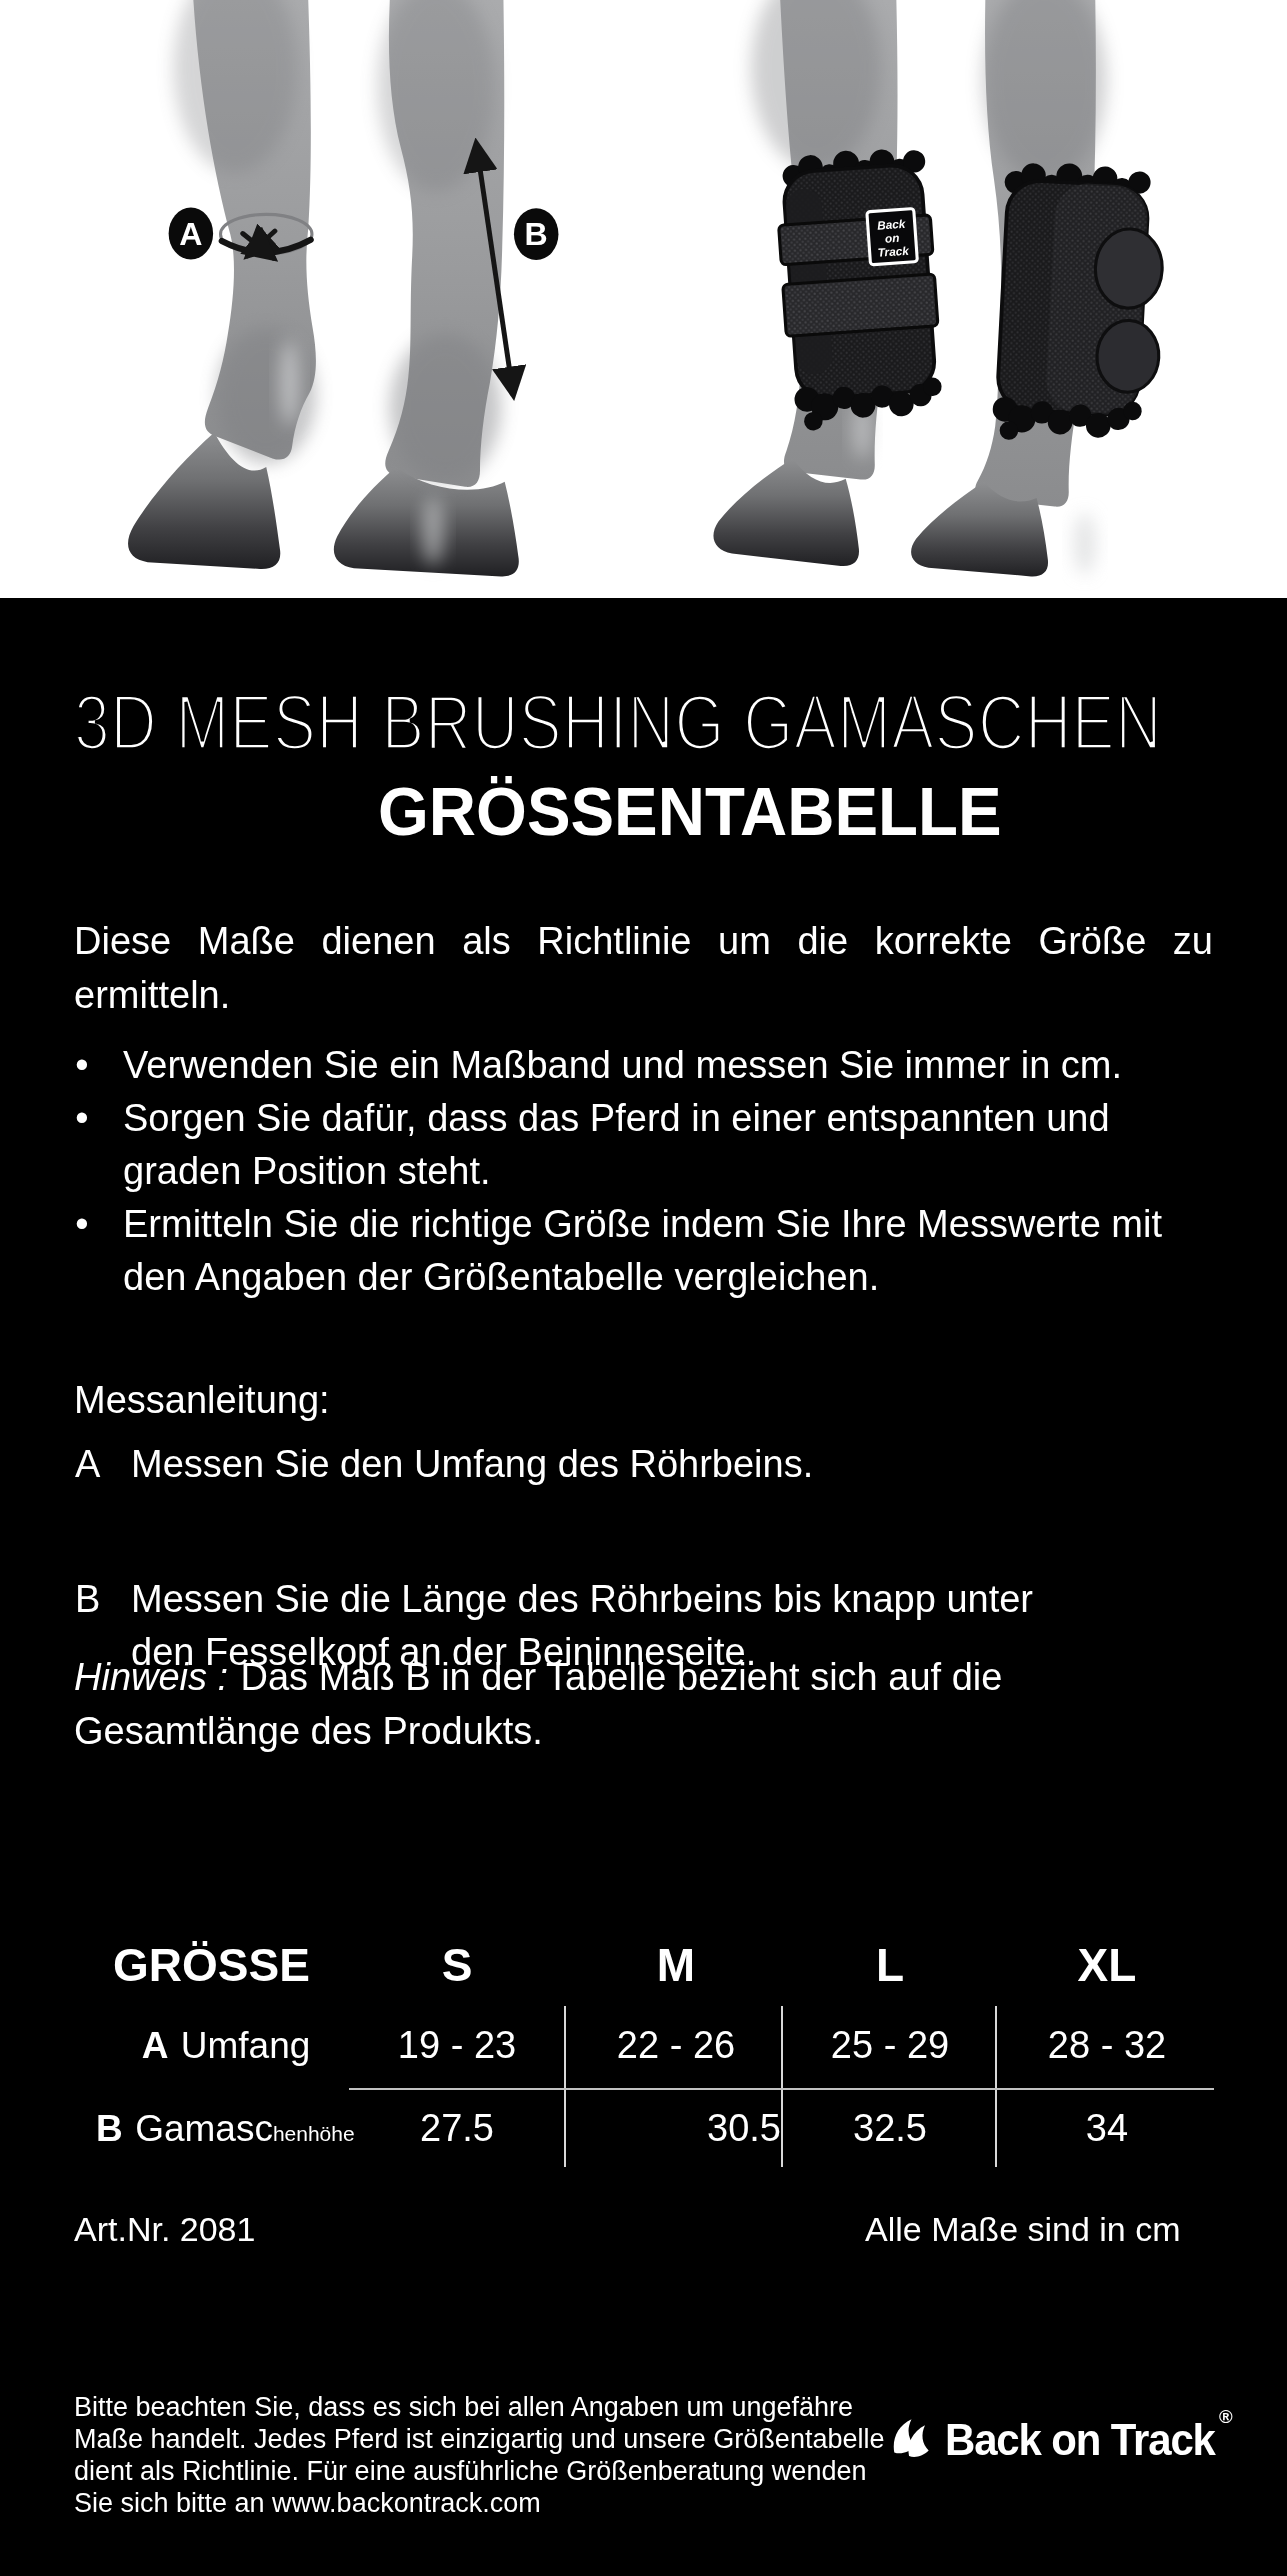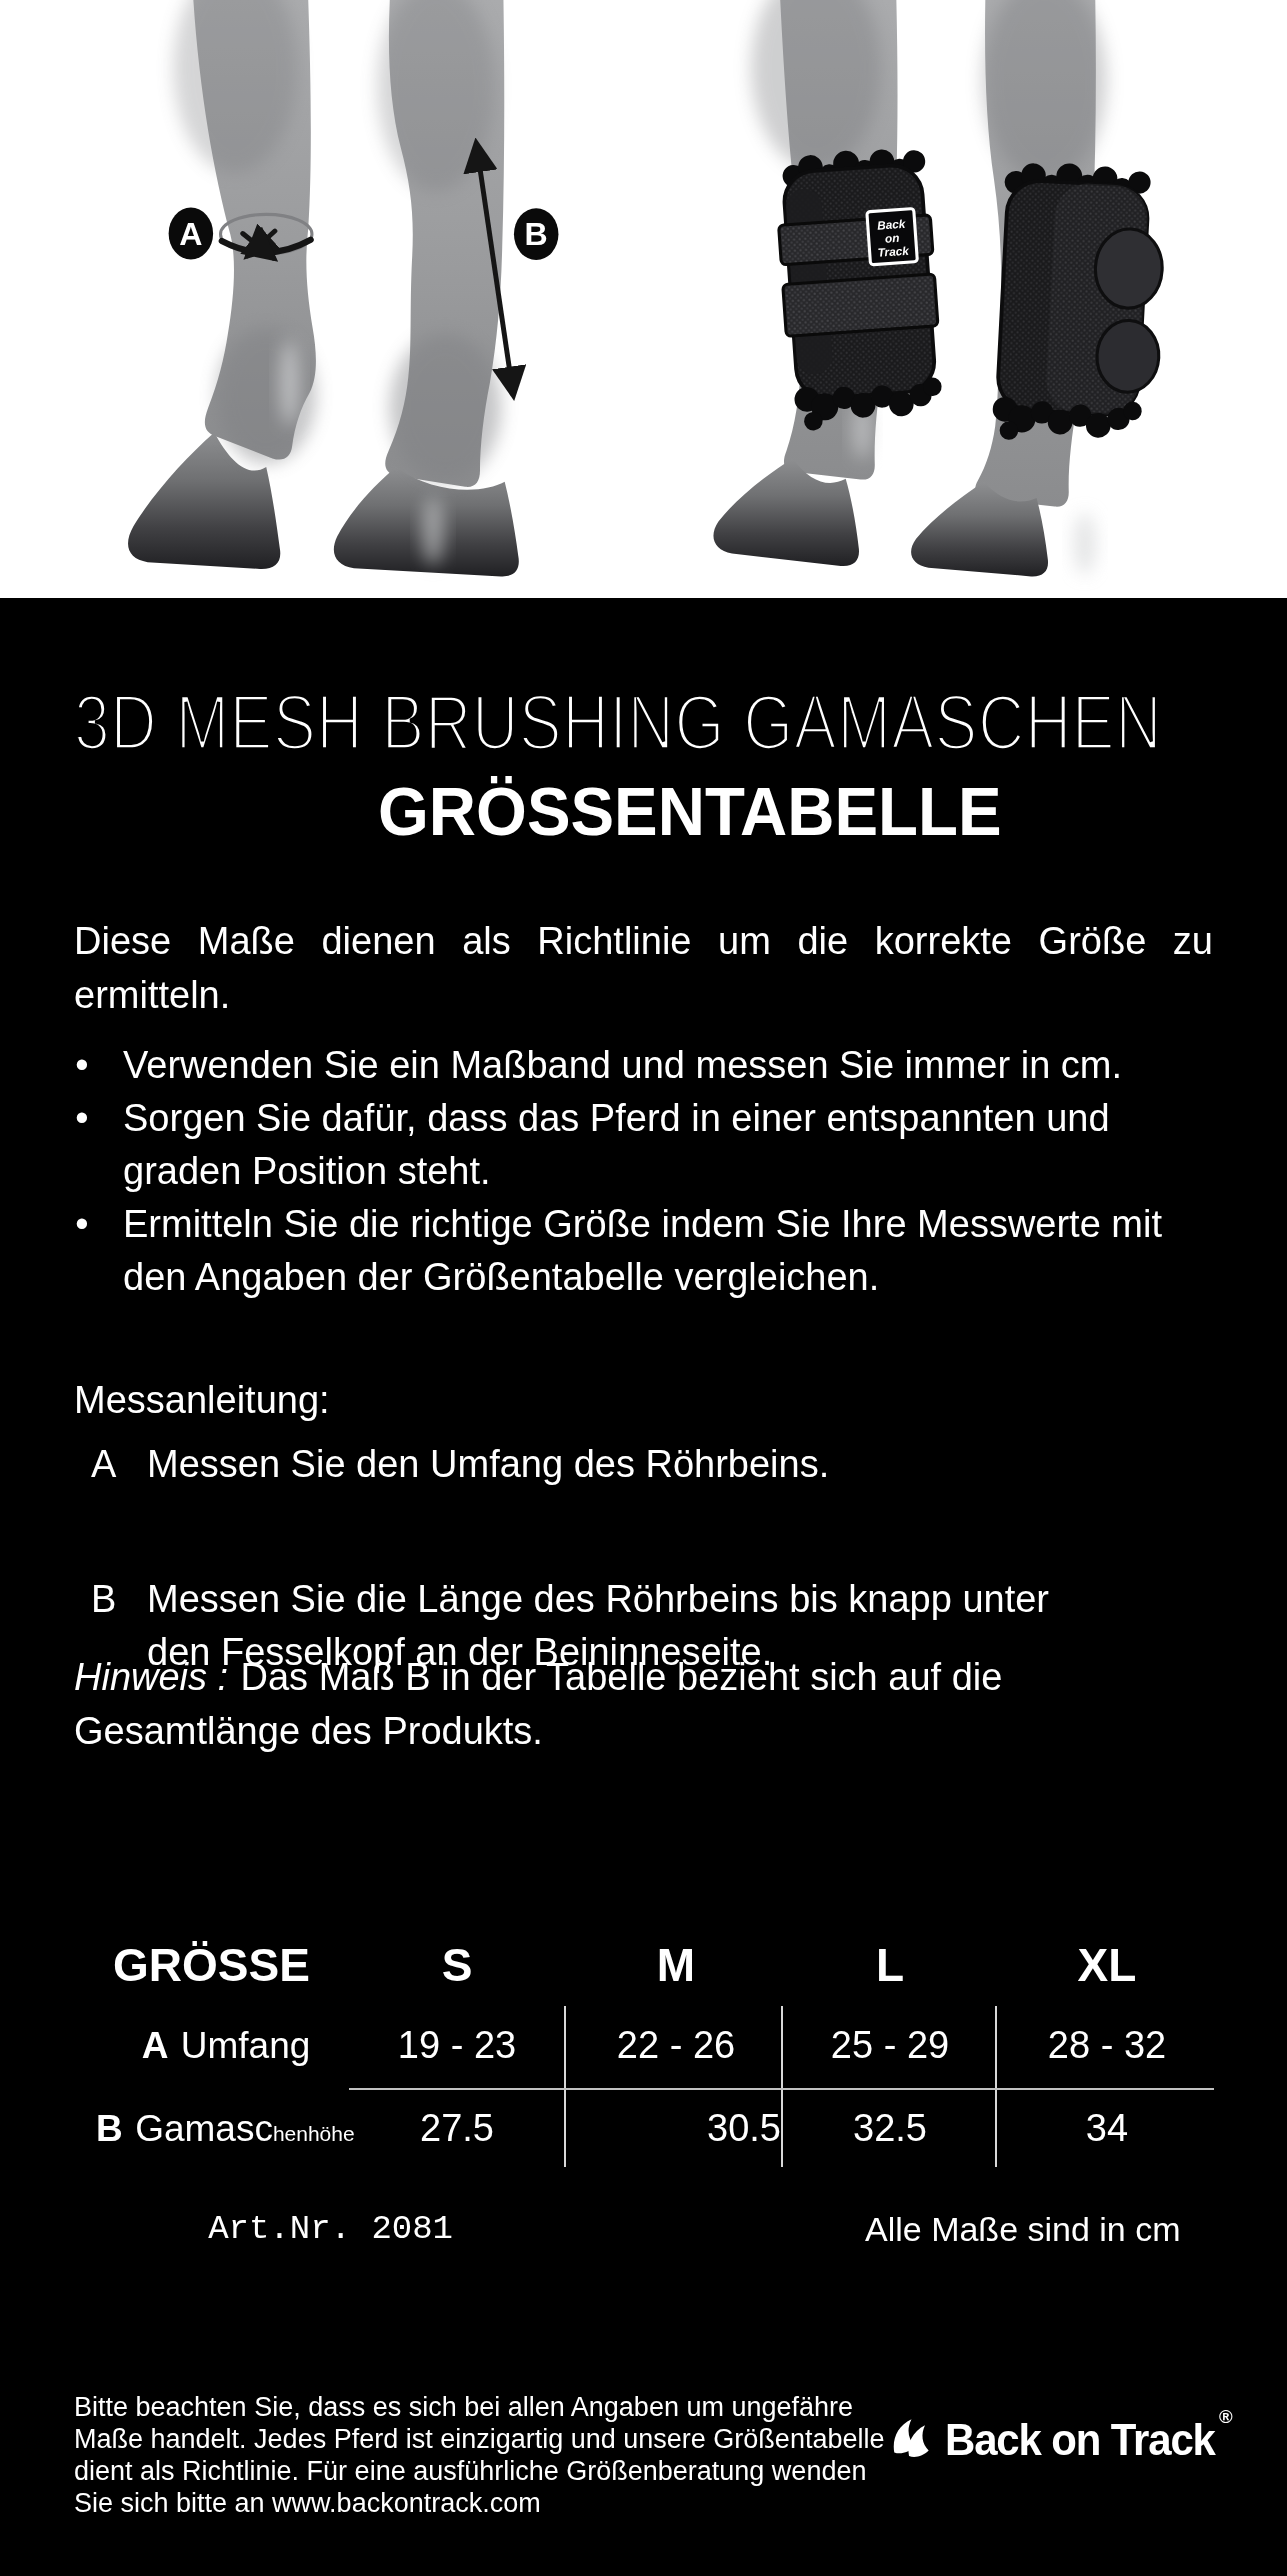--- a/index.html
+++ b/index.html
@@ -2,21 +2,21 @@
 <html style="font-size:10px"><head>
 <meta charset="utf-8">
 <style>
   html,body{margin:0;padding:0;background:#222;}
   *{box-sizing:border-box;}
   .page{position:relative;width:1288px;height:2576px;background:#000;overflow:hidden;
         font-family:"Liberation Sans",sans-serif;color:#fff;}
   
   .hero{position:absolute;left:0;top:0;width:1288px;height:598px;background:#fff;}
   
-  .content{position:absolute;left:0;top:598px;width:1288px;height:1978px;background:#000;padding-left:16px;}
+  .content{position:absolute;left:0;top:598px;width:1288px;height:1978px;background:#000;}
   .abs{position:absolute;}
   .fitline{display:inline-block;white-space:nowrap;transform-origin:left top;}
   .title-thin{font-size:77px;line-height:1;font-weight:400;color:#fff;
               -webkit-text-stroke:3.7px #000;letter-spacing:0.6px;}
   .title-light2{font-size:69px;line-height:1;font-weight:400;color:#fff;
               -webkit-text-stroke:3.7px #000;}
   .title-bold2{font-size:69px;line-height:1;font-weight:700;color:#fff;letter-spacing:0px;}
   .body-txt{font-size:38px;line-height:54px;color:#fff;}
   .intro{width:1139px;text-align:justify;}
   .bullets{width:1141px;}
@@ -271,21 +271,21 @@
       <div class="cell tbl-label" style="left:96px;width:272px;text-align:left;">
         <span class="key">B</span><span>Gamasc</span><span class="small">henhöhe</span>
       </div>
       <div class="cell tbl-val" style="left:352px;width:210px;">27.5</div>
       <div class="cell tbl-val" style="left:571px;width:210px;text-align:right;">30.5</div>
       <div class="cell tbl-val" style="left:785px;width:210px;">32.5</div>
       <div class="cell tbl-val" style="left:1002px;width:210px;">34</div>
     </div>
 
     <div class="abs row-flex" style="left:0;top:1605px;width:1288px;height:52px;">
-      <div class="cell meta-txt" style="left:82px;width:371px;text-align:right;font-family:Liberation Mono, monospace;">Art.Nr. 2081</div>
+      <div class="cell meta-txt" style="left:74px;width:371px;text-align:left;">Art.Nr. 2081</div>
       <div class="cell meta-txt" style="left:865px;width:348px;text-align:left;">Alle Maße sind in cm</div>
     </div>
 
     <div class="abs" style="left:74px;top:1793px;">
       <div class="footer-line">Bitte beachten Sie, dass es sich bei allen Angaben um ungefähre</div>
       <div class="footer-line">Maße handelt. Jedes Pferd ist einzigartig und unsere Größentabelle</div>
       <div class="footer-line">dient als Richtlinie. Für eine ausführliche Größenberatung wenden</div>
       <div class="footer-line">Sie sich bitte an www.backontrack.com</div>
     </div>
 

